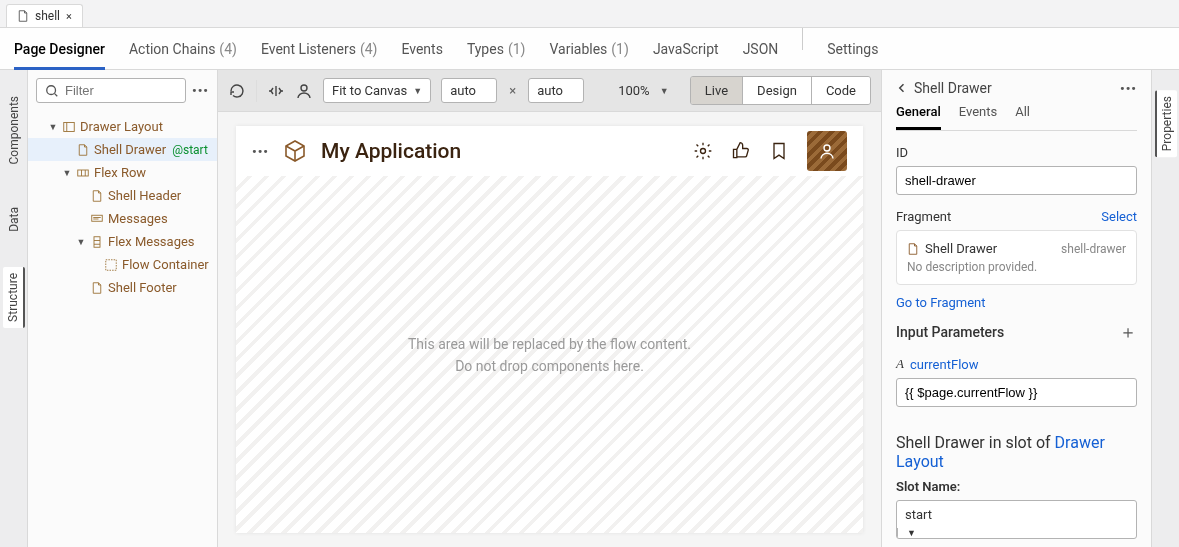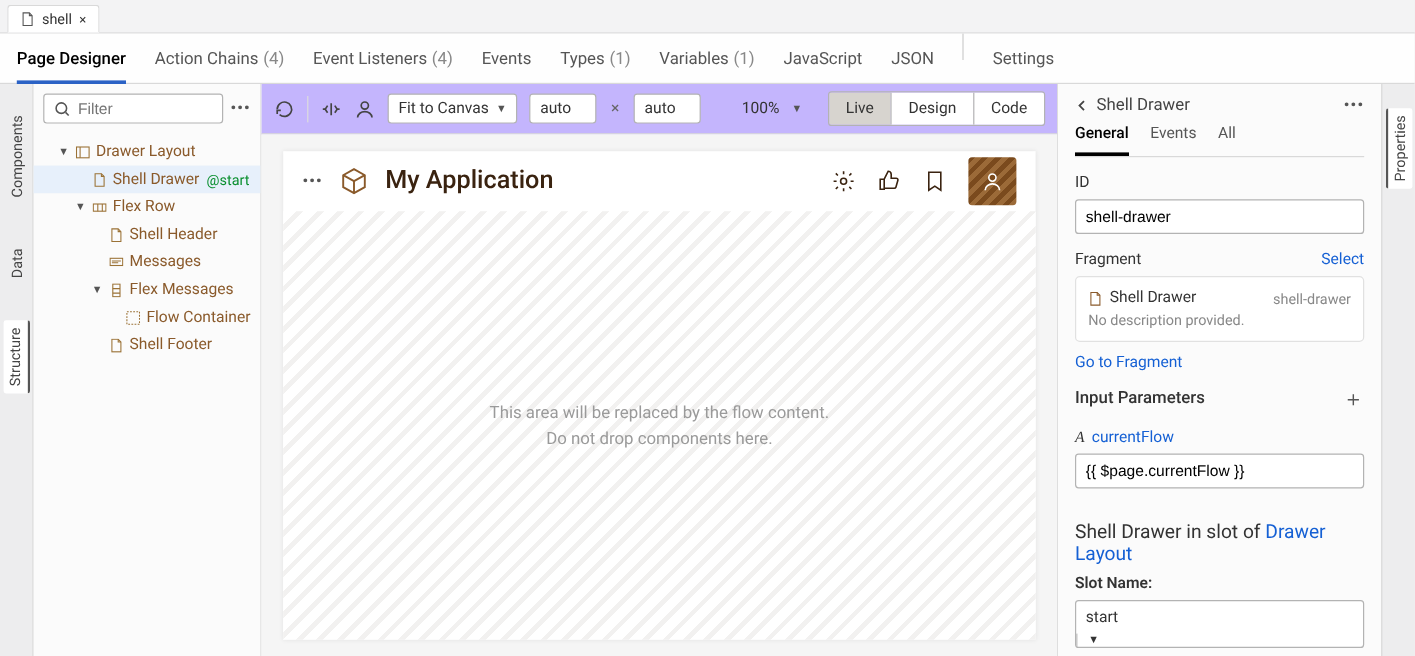--- a/index.html
+++ b/index.html
@@ -120,21 +120,21 @@
     flex-direction: column;
     background: #fff;
   }
   .toolbar {
     height: 42px;
     display: flex;
     align-items: center;
     gap: 10px;
     padding: 0 10px;
     border-bottom: 1px solid #d9d9d9;
-    background: #c4b5fd;
+    background: #e5e5e5;
   }
   .tb-ico { width: 18px; height: 18px; display:flex; align-items:center; justify-content:center; color:#444; cursor:pointer; }
   .tb-sep { width: 1px; height: 22px; background: #ddd; }
   .tb-select, .tb-input {
     border: 1px solid #b3b3b3; border-radius: 3px; background: #fff;
     padding: 4px 8px; font-size: 13px;
     display: flex; align-items: center; gap: 6px;
   }
   .tb-chev { font-size: 9px; color:#555; }
   .zoom-x { color: #666; padding: 0 2px; }

